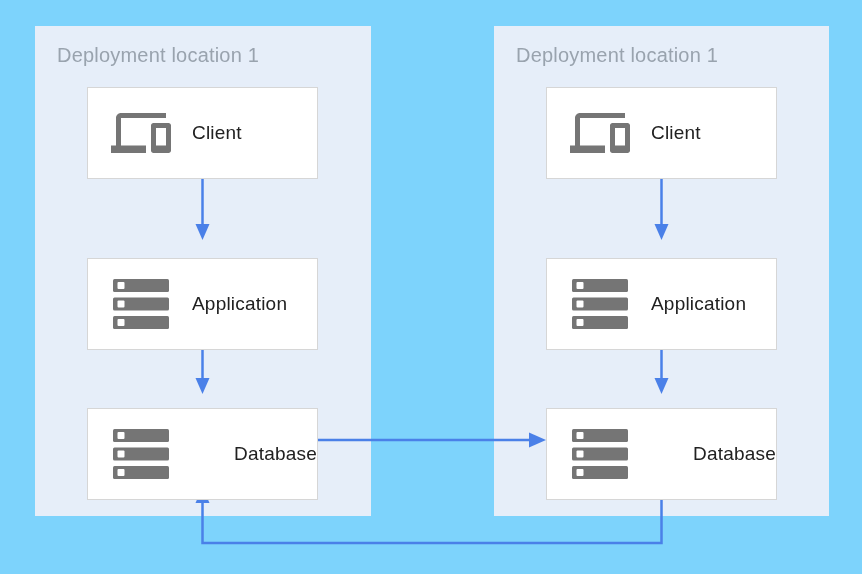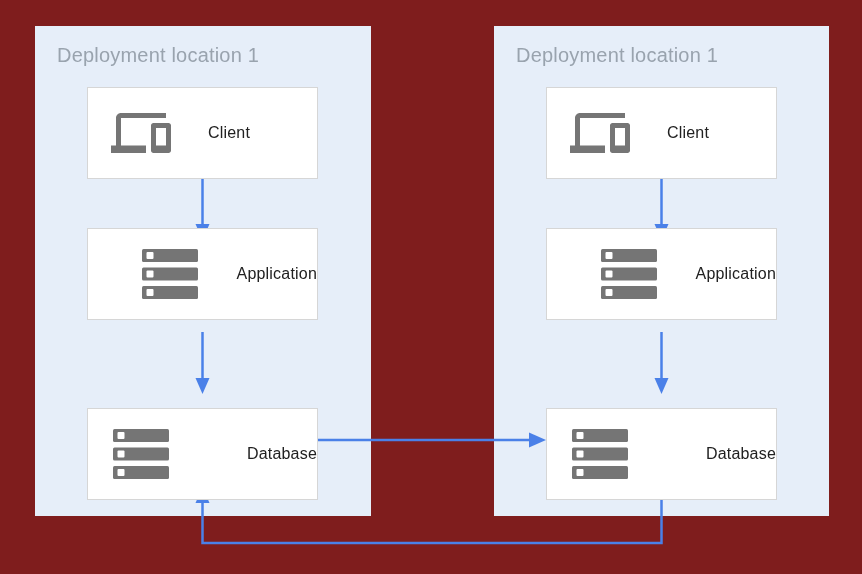--- a/index.html
+++ b/index.html
@@ -11,21 +11,21 @@
     --label-text: #212121;
   }
   * { margin: 0; padding: 0; box-sizing: border-box; }
   html, body { background: #ffffff; }
   body { font-family: "Liberation Sans", "DejaVu Sans", sans-serif; }
 
   .canvas {
     position: relative;
     width: 862px;
     height: 574px;
-    background: #7f1d1d;
+    background: #7dd3fc;
     overflow: hidden;
   }
 
   .panel {
     position: absolute;
     top: 26px;
     height: 490px;
     background: var(--panel-bg);
   }
   .panel-1 { left: 35px;  width: 336px; }
@@ -48,36 +48,36 @@
     height: 92px;
     background: #ffffff;
     border: 1px solid var(--box-border);
     display: flex;
     align-items: center;
     padding-left: 18px;
   }
   .col-1 { left: 87px; }
   .col-2 { left: 546px; }
   .row-1 { top: 87px; }
-  .row-2 { top: 228px; justify-content: flex-end; }
+  .row-2 { top: 258px; }
   .row-3 { top: 408px; justify-content: space-between; }
 
   .icon-wrap {
     width: 70px;
     display: flex;
     align-items: center;
     justify-content: center;
     flex: 0 0 70px;
   }
   .glyph { fill: var(--icon); }
   .glyph-hole { fill: #ffffff; }
 
   .node-label {
-    margin-left: 32px;
-    font-size: 16px;
+    margin-left: 16px;
+    font-size: 19px;
     color: var(--label-text);
     letter-spacing: 0.2px;
     white-space: nowrap;
   }
 
   .connectors {
     position: absolute;
     left: 0; top: 0;
     width: 862px; height: 574px;
     pointer-events: none;

